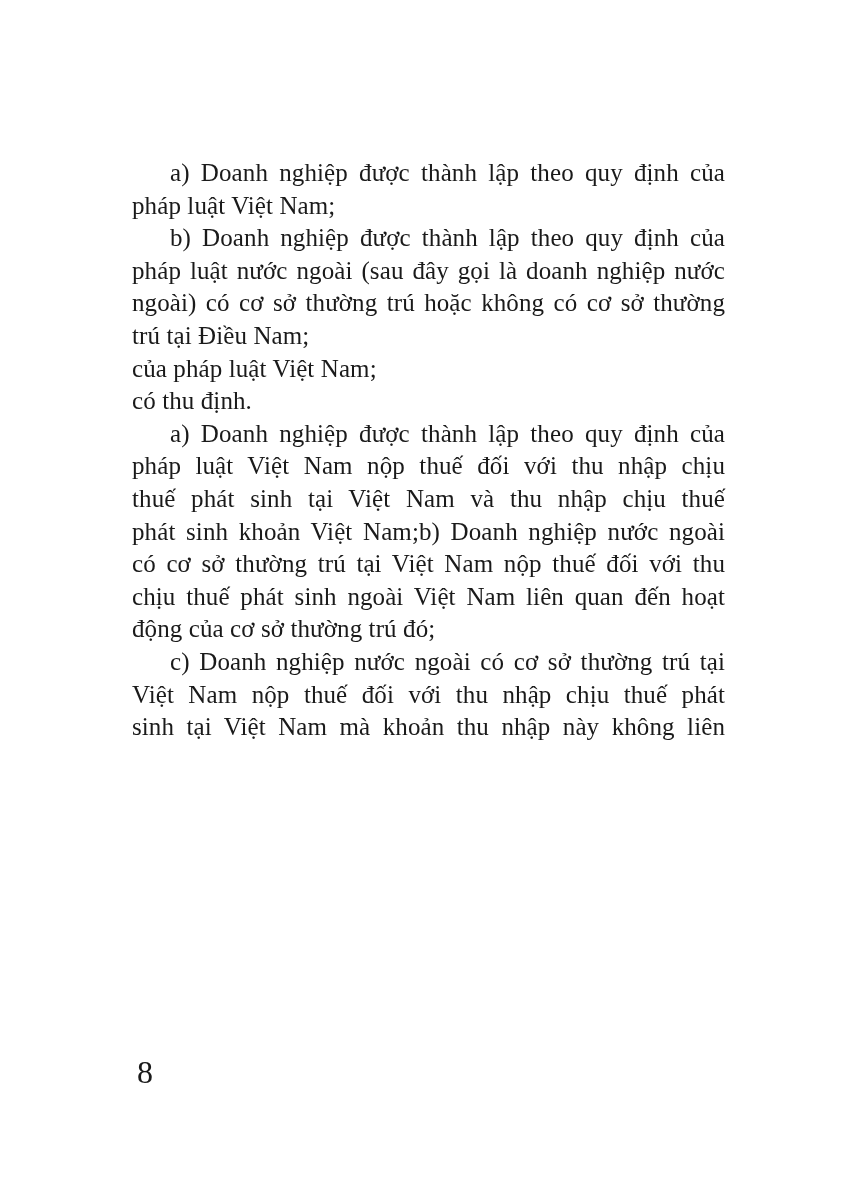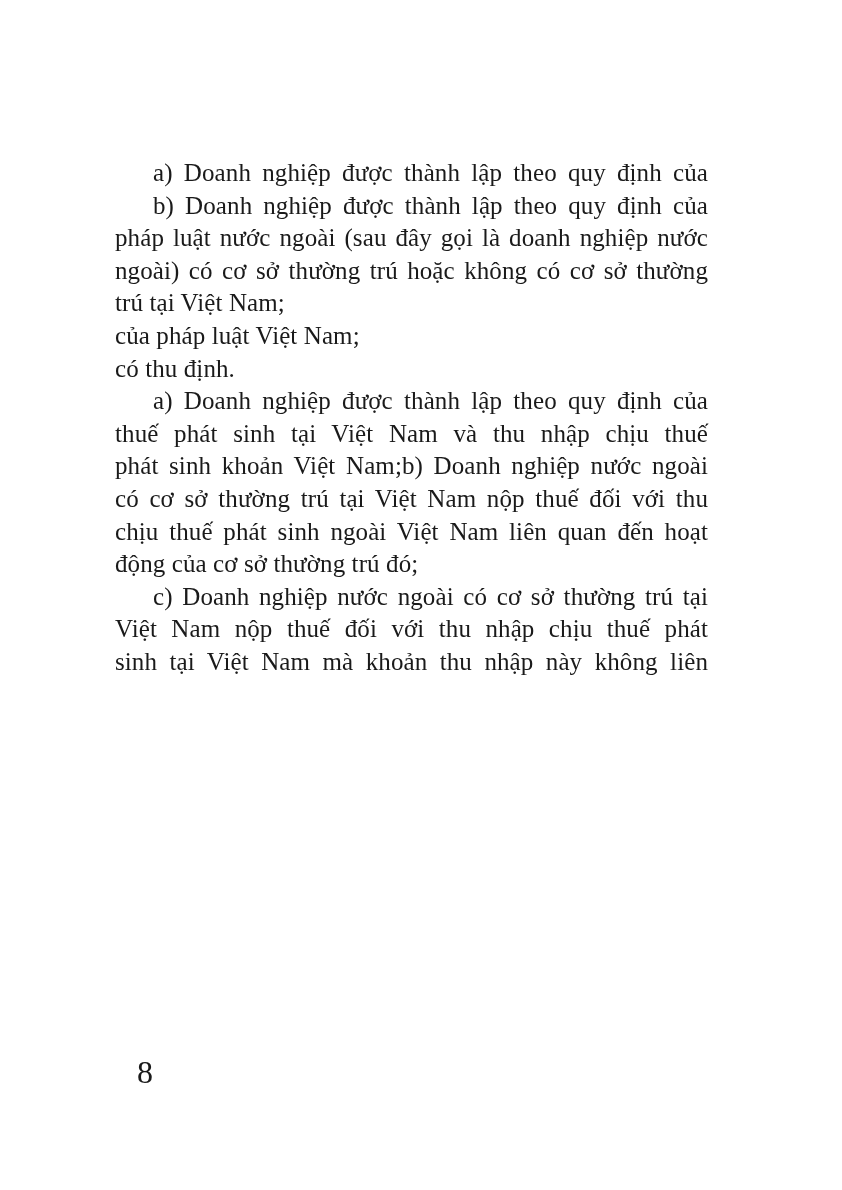--- a/index.html
+++ b/index.html
@@ -15,21 +15,21 @@
   .page {
     position: relative;
     width: 842px;
     height: 1190px;
     background: var(--page-bg, #ffffff);
     color: var(--text-color, #1a1a1a);
     overflow: hidden;
   }
   .text-block {
     position: absolute;
-    left: 115px;
+    left: 132px;
     top: 157px;
     width: 593px;
     font-size: 25px;
     line-height: 32.6px;
     font-weight: 400;
     letter-spacing: 0.1px;
   }
   .paragraph {
     margin: 0;
     padding: 0;
@@ -57,35 +57,37 @@
     color: var(--text-color, #1a1a1a);
   }
 </style>
 </head>
 <body>
 
 <div class="page" style="--page-bg: #ffffff; --text-color: #1a1a1a;">
   <main class="text-block" id="text-block">
       <div class="paragraph">
         <div class="line first">a) Doanh nghiệp được thành lập theo quy định của</div>
+        <div class="line last">pháp luật Việt Nam;</div>
       </div>
       <div class="paragraph">
         <div class="line first">b) Doanh nghiệp được thành lập theo quy định của</div>
         <div class="line">pháp luật nước ngoài (sau đây gọi là doanh nghiệp nước</div>
         <div class="line">ngoài) có cơ sở thường trú hoặc không có cơ sở thường</div>
-        <div class="line last">trú tại Việt Nam;</div>
+        <div class="line last">trú tại Điều Nam;</div>
       </div>
       <div class="paragraph">
         <div class="line last">của pháp luật Việt Nam;</div>
       </div>
       <div class="paragraph">
         <div class="line last">có thu định.</div>
       </div>
       <div class="paragraph">
         <div class="line first">a) Doanh nghiệp được thành lập theo quy định của</div>
+        <div class="line">pháp luật Việt Nam nộp thuế đối với thu nhập chịu</div>
         <div class="line">thuế phát sinh tại Việt Nam và thu nhập chịu thuế</div>
         <div class="line">phát sinh khoản Việt Nam;b) Doanh nghiệp nước ngoài</div>
         <div class="line">có cơ sở thường trú tại Việt Nam nộp thuế đối với thu</div>
         <div class="line">chịu thuế phát sinh ngoài Việt Nam liên quan đến hoạt</div>
         <div class="line last">động của cơ sở thường trú đó;</div>
       </div>
       <div class="paragraph">
         <div class="line first">c) Doanh nghiệp nước ngoài có cơ sở thường trú tại</div>
         <div class="line">Việt Nam nộp thuế đối với thu nhập chịu thuế phát</div>
         <div class="line">sinh tại Việt Nam mà khoản thu nhập này không liên</div>

